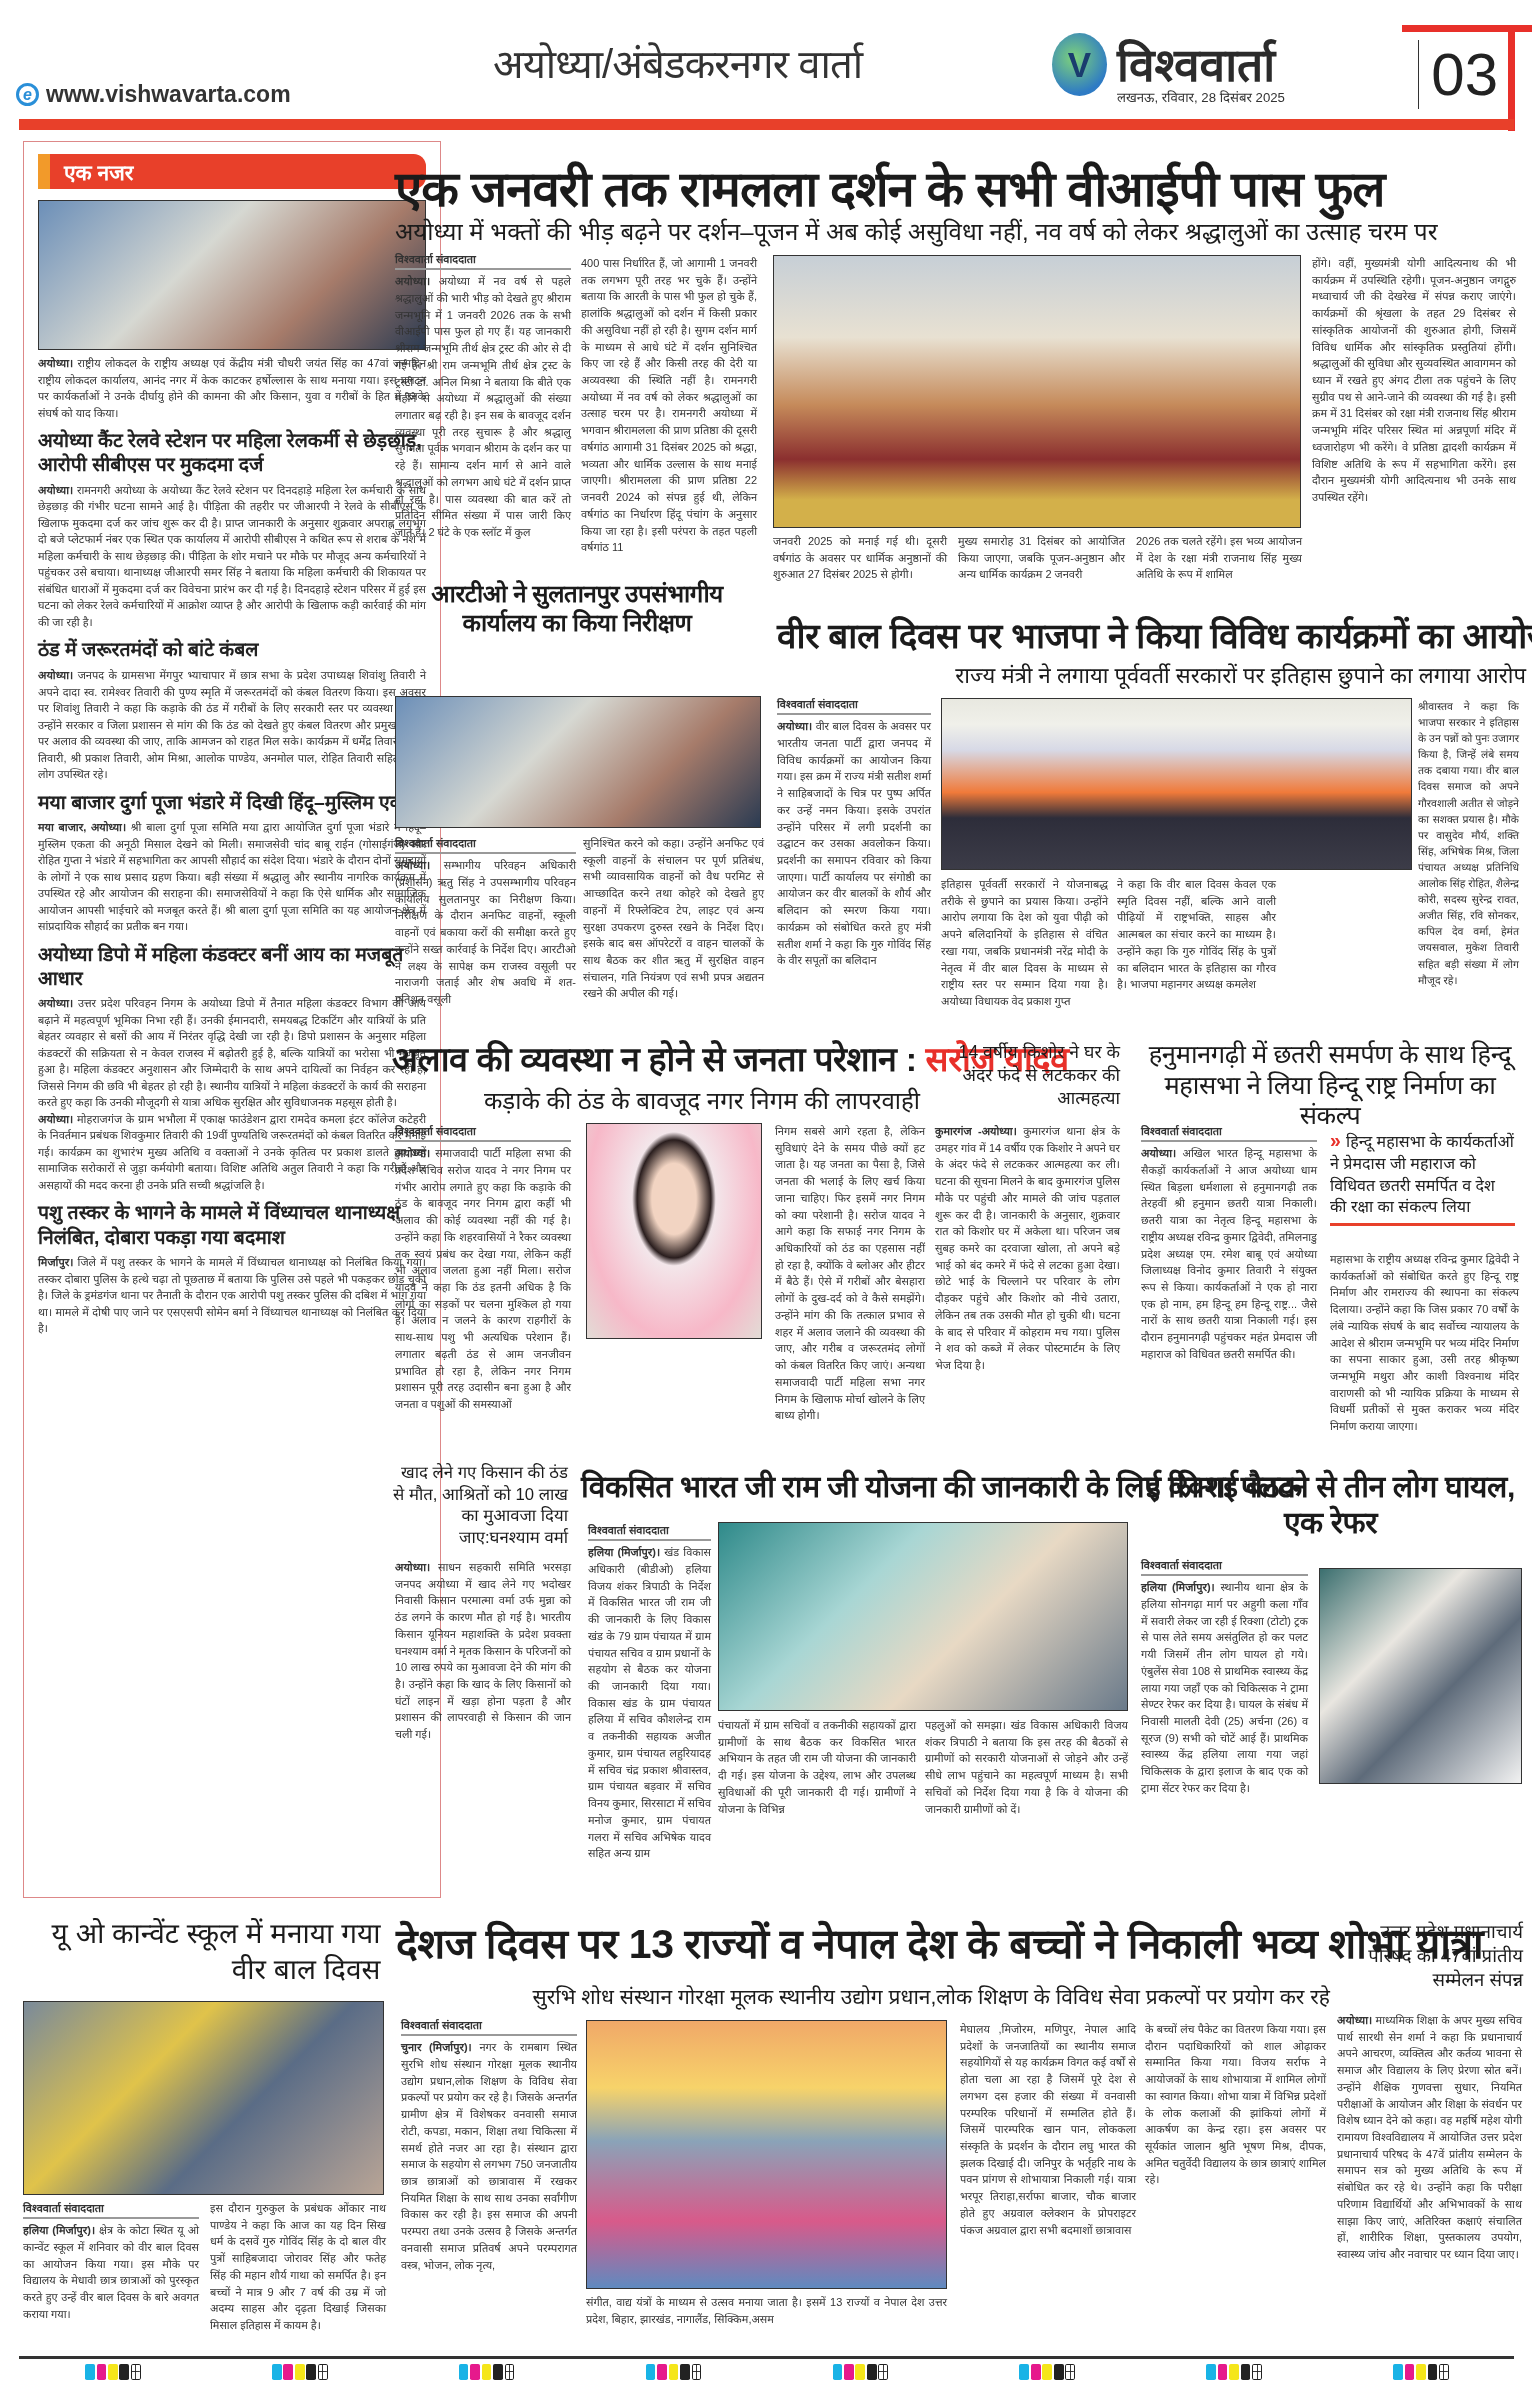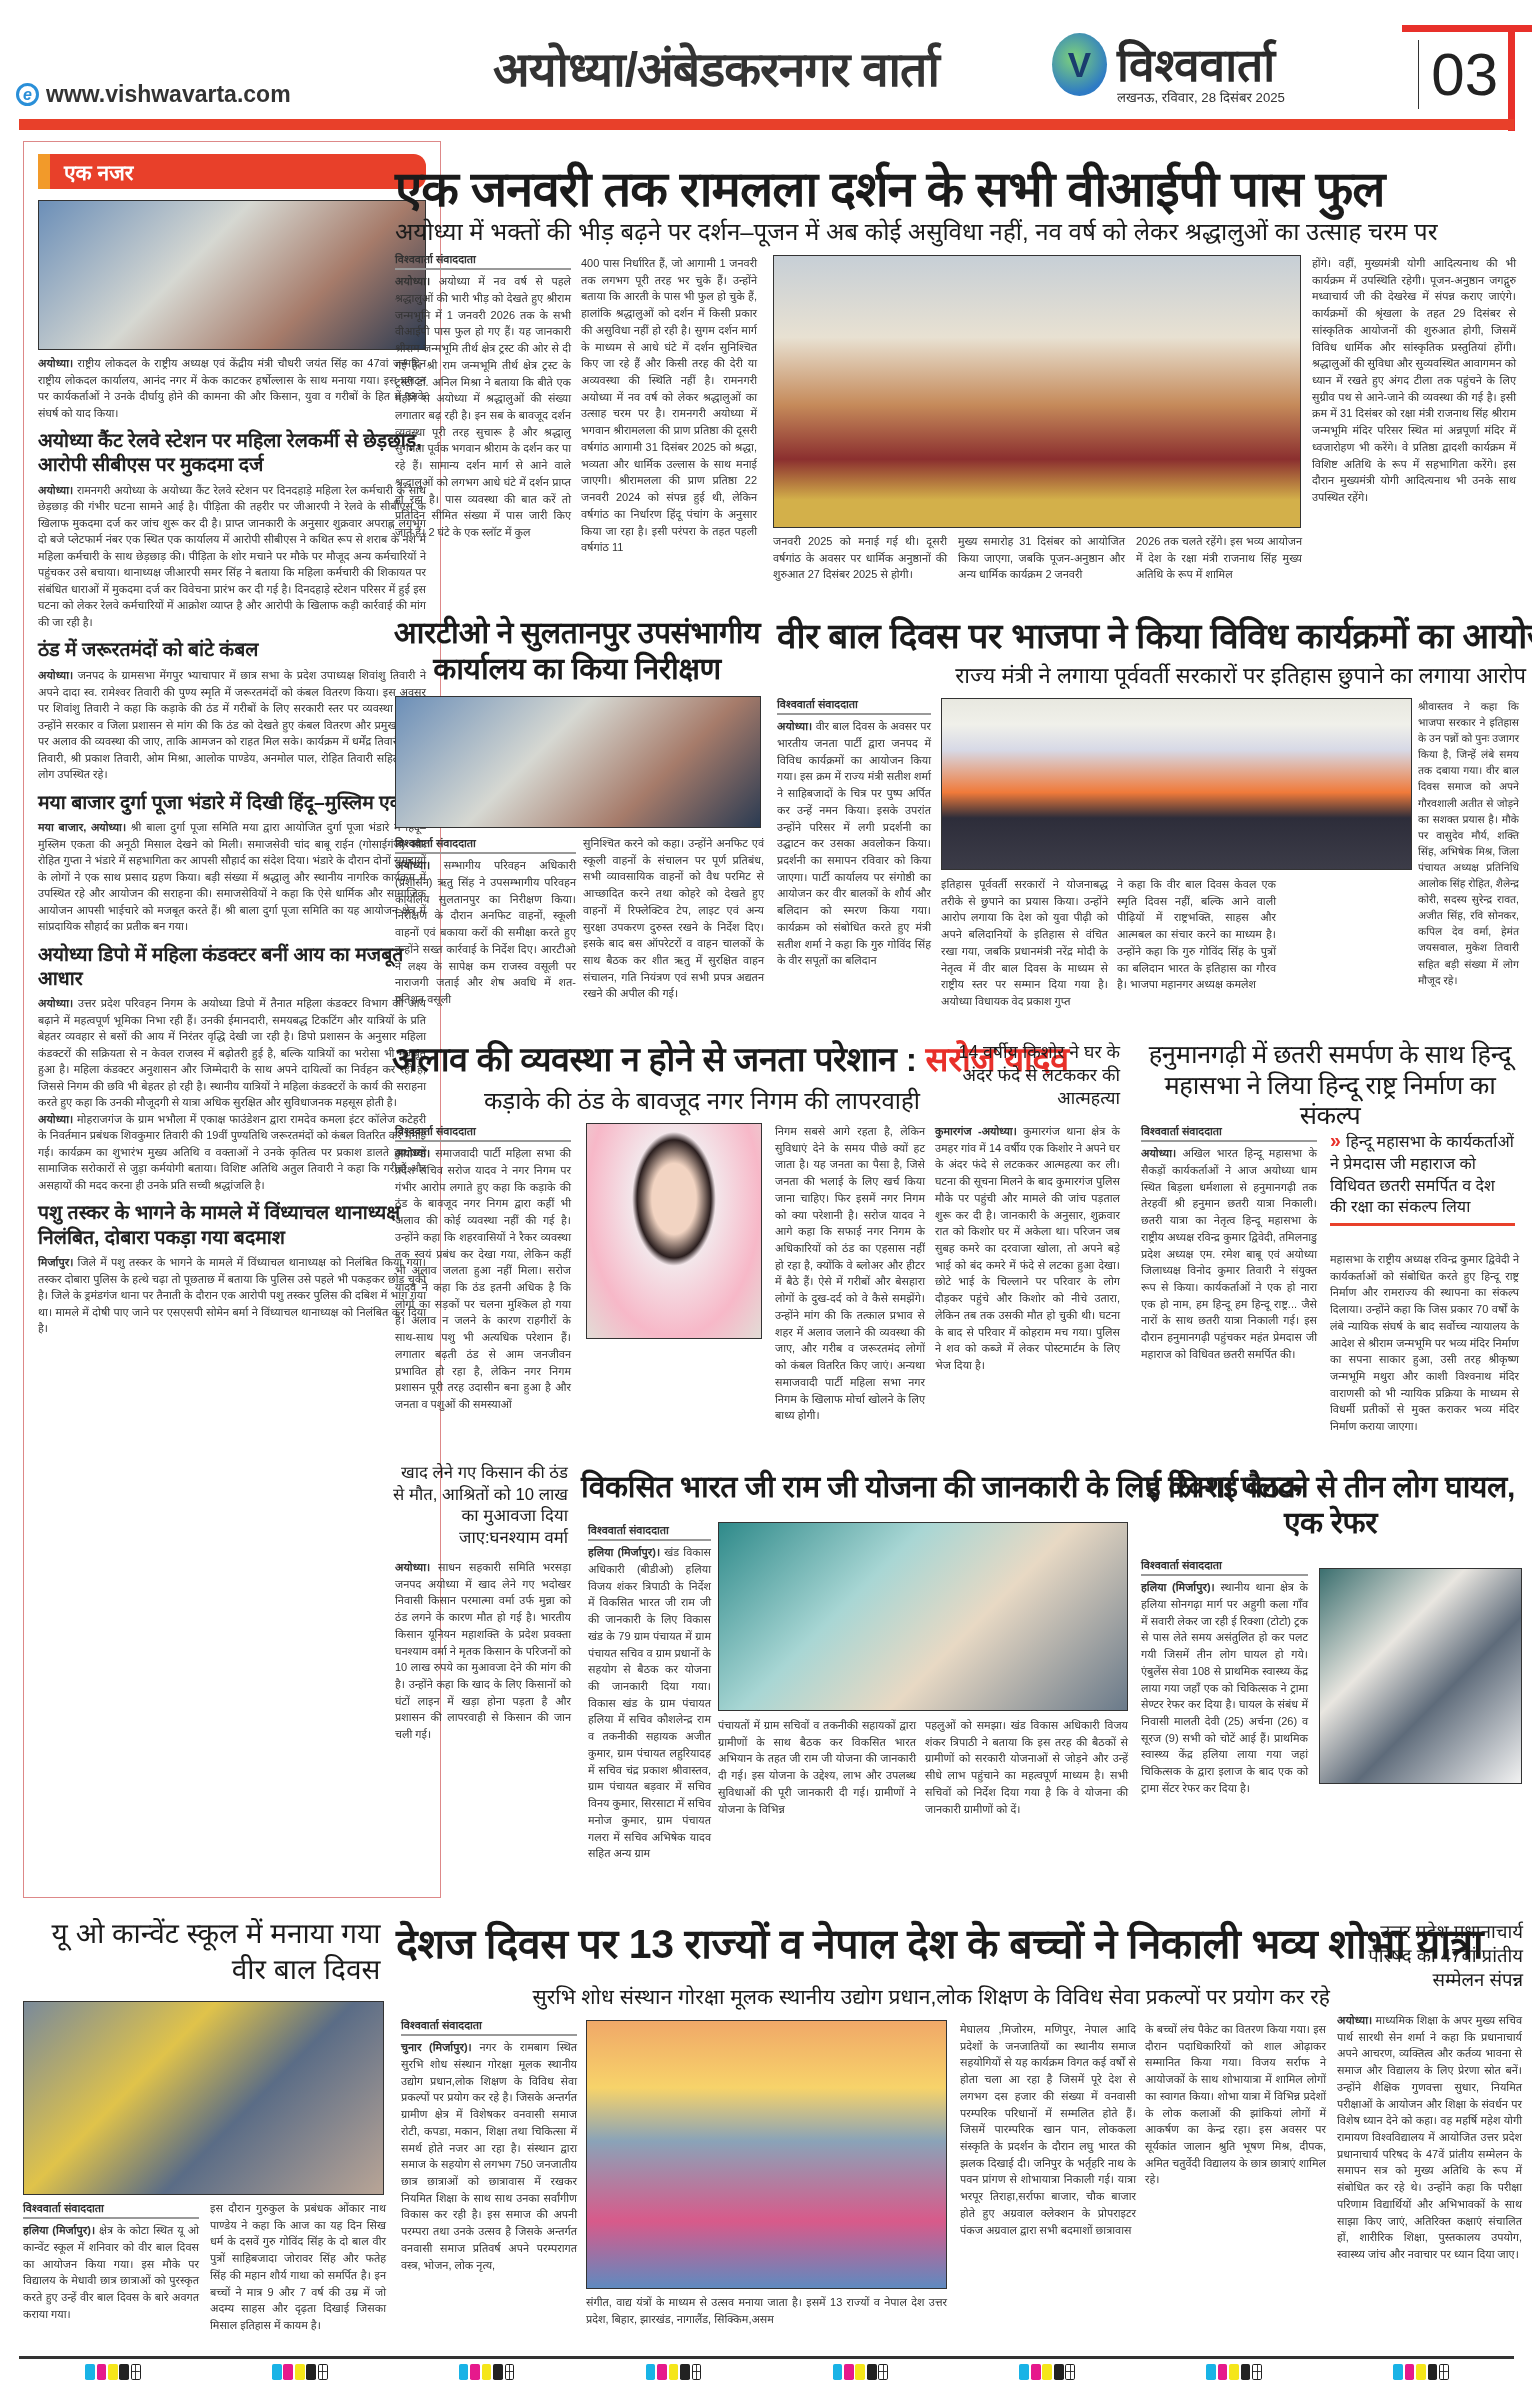--- a/index.html
+++ b/index.html
@@ -1,20 +1,20 @@
 <!DOCTYPE html>
 <html style="font-size:14px"><head>
 <meta charset="utf-8">
 <style>
 *{box-sizing:border-box;margin:0;padding:0}
 body{width:1532px;height:2389px;background:#fff;font-family:"Liberation Sans","DejaVu Sans",sans-serif;color:#222;position:relative;overflow:hidden}
 .abs{position:absolute}
 .hdr-site{left:16px;top:81px;font-size:23px;font-weight:bold;color:#333;display:flex;align-items:center;gap:7px}
 .ie-icon{width:23px;height:23px;border-radius:50%;border:3.5px solid #2a8fd8;color:#2a8fd8;font-size:16px;font-weight:bold;display:flex;align-items:center;justify-content:center;font-style:italic;line-height:1}
-.hdr-section{left:493px;top:35px;font-size:48px;font-weight:bold;color:#333;letter-spacing:-0.9px}
+.hdr-section{left:493px;top:35px;font-size:40px;font-weight:normal;color:#333;letter-spacing:-0.9px}
 .logo-globe{left:1052px;top:33px;width:55px;height:63px;border-radius:50%;background:radial-gradient(circle at 40% 40%,#7fd37a,#2e7bc4 70%);display:flex;align-items:center;justify-content:center;color:#1a3c6e;font-weight:bold;font-size:35px}
 .logo-name{left:1117px;top:32px;font-size:46px;font-weight:bold;color:#2b2b2b}
 .logo-date{left:1117px;top:88px;font-size:13.2px;color:#333}
 .page-no{left:1418px;top:40px;font-size:60px;color:#222;font-weight:normal;border-left:1.8px solid #333;padding-left:12.3px;height:69px;line-height:69px}
 .red-corner{left:1402px;top:25px;width:130px;height:7px;background:#e8302a}
 .red-corner-v{left:1508px;top:25px;width:7px;height:106px;background:#e8302a}
 .red-bar{left:19.4px;top:119px;width:1495px;height:10.6px;background:#e8402a}
 .left-col{left:23px;top:141px;width:418px;height:1757px;border:1.8px solid #d88;padding:12.3px 14px}
 .ek-nazar{background:#e8402a;color:#fff;font-size:21px;font-weight:bold;padding:3.5px 14px;border-left:12.3px solid #f29a2a;border-radius:0 12.3px 12.3px 0;margin-bottom:10.6px}
 .lh{font-size:19.4px;font-weight:bold;line-height:1.25;color:#222;margin:7px 0 5.3px}
@@ -98,21 +98,21 @@
   <div class="byline">विश्ववार्ता संवाददाता</div>
   <div class="col-txt"><b>अयोध्या।</b> <span>अयोध्या में नव वर्ष से पहले श्रद्धालुओं की भारी भीड़ को देखते हुए श्रीराम जन्मभूमि में 1 जनवरी 2026 तक के सभी वीआईपी पास फुल हो गए हैं। यह जानकारी श्रीराम जन्मभूमि तीर्थ क्षेत्र ट्रस्ट की ओर से दी गई है। श्री राम जन्मभूमि तीर्थ क्षेत्र ट्रस्ट के ट्रस्टी डॉ. अनिल मिश्रा ने बताया कि बीते एक महीने से अयोध्या में श्रद्धालुओं की संख्या लगातार बढ़ रही है। इन सब के बावजूद दर्शन व्यवस्था पूरी तरह सुचारू है और श्रद्धालु सुगमता पूर्वक भगवान श्रीराम के दर्शन कर पा रहे हैं। सामान्य दर्शन मार्ग से आने वाले श्रद्धालुओं को लगभग आधे घंटे में दर्शन प्राप्त हो रहा है।  पास व्यवस्था की बात करें तो प्रतिदिन सीमित संख्या में पास जारी किए जाते हैं। 2 घंटे के एक स्लॉट में कुल</span></div>
 </div>
 <div class="abs col-txt" style="left:581px;top:255px;width:176px">400 पास निर्धारित हैं, जो आगामी 1 जनवरी तक लगभग पूरी तरह भर चुके हैं। उन्होंने बताया कि आरती के पास भी फुल हो चुके हैं, हालांकि श्रद्धालुओं को दर्शन में किसी प्रकार की असुविधा नहीं हो रही है। सुगम दर्शन मार्ग के माध्यम से आधे घंटे में दर्शन सुनिश्चित किए जा रहे हैं और किसी तरह की देरी या अव्यवस्था की स्थिति नहीं है। रामनगरी अयोध्या में नव वर्ष को लेकर श्रद्धालुओं का उत्साह चरम पर है।  रामनगरी अयोध्या में भगवान श्रीरामलला की प्राण प्रतिष्ठा की दूसरी वर्षगांठ आगामी 31 दिसंबर 2025 को श्रद्धा, भव्यता और धार्मिक उल्लास के साथ मनाई जाएगी। श्रीरामलला की प्राण प्रतिष्ठा 22 जनवरी 2024 को संपन्न हुई थी, लेकिन वर्षगांठ का निर्धारण हिंदू पंचांग के अनुसार किया जा रहा है। इसी परंपरा के तहत पहली वर्षगांठ 11</div>
 <div class="abs photo crowd" style="left:773px;top:255px;width:528px;height:273px"></div>
 <div class="abs col-txt" style="left:773px;top:533px;width:174px">जनवरी 2025 को मनाई गई थी। दूसरी वर्षगांठ के अवसर पर धार्मिक अनुष्ठानों की शुरुआत 27 दिसंबर 2025 से होगी।</div>
 <div class="abs col-txt" style="left:958px;top:533px;width:167px">मुख्य समारोह 31 दिसंबर को आयोजित किया जाएगा, जबकि पूजन-अनुष्ठान और अन्य धार्मिक कार्यक्रम 2 जनवरी</div>
 <div class="abs col-txt" style="left:1136px;top:533px;width:166px">2026 तक चलते रहेंगे। इस भव्य आयोजन में देश के रक्षा मंत्री राजनाथ सिंह मुख्य अतिथि के रूप में शामिल</div>
 <div class="abs col-txt" style="left:1312px;top:255px;width:204px">होंगे। वहीं, मुख्यमंत्री योगी आदित्यनाथ की भी कार्यक्रम में उपस्थिति रहेगी। पूजन-अनुष्ठान जगद्गुरु मध्वाचार्य जी की देखरेख में संपन्न कराए जाएंगे। कार्यक्रमों की श्रृंखला के तहत 29 दिसंबर से सांस्कृतिक आयोजनों की शुरुआत होगी, जिसमें विविध धार्मिक और सांस्कृतिक प्रस्तुतियां होंगी। श्रद्धालुओं की सुविधा और सुव्यवस्थित आवागमन को ध्यान में रखते हुए अंगद टीला तक पहुंचने के लिए सुग्रीव पथ से आने-जाने की व्यवस्था की गई है।  इसी क्रम में 31 दिसंबर को रक्षा मंत्री राजनाथ सिंह श्रीराम जन्मभूमि मंदिर परिसर स्थित मां अन्नपूर्णा मंदिर में ध्वजारोहण भी करेंगे। वे प्रतिष्ठा द्वादशी कार्यक्रम में विशिष्ट अतिथि के रूप में सहभागिता करेंगे। इस दौरान मुख्यमंत्री योगी आदित्यनाथ भी उनके साथ उपस्थित रहेंगे।</div>
 
-<div class="abs h2" style="left:392px;top:615px;width:370px;font-size:30px">आरटीओ ने सुलतानपुर उपसंभागीय कार्यालय का किया निरीक्षण</div>
+<div class="abs h2" style="left:392px;top:580px;width:370px;font-size:24px">आरटीओ ने सुलतानपुर उपसंभागीय कार्यालय का किया निरीक्षण</div>
 <div class="abs photo blue" style="left:395px;top:696px;width:366px;height:132px"></div>
 <div class="abs" style="left:395px;top:835px;width:181px">
   <div class="byline">विश्ववार्ता संवाददाता</div>
   <div class="col-txt"><b>अयोध्या।</b> <span>सम्भागीय परिवहन अधिकारी (प्रशासन) ऋतु सिंह ने उपसम्भागीय परिवहन कार्यालय सुलतानपुर का निरीक्षण किया। निरीक्षण के दौरान अनफिट वाहनों, स्कूली वाहनों एवं बकाया करों की समीक्षा करते हुए उन्होंने सख्त कार्रवाई के निर्देश दिए।  आरटीओ ने लक्ष्य के सापेक्ष कम राजस्व वसूली पर नाराजगी जताई और शेष अवधि में शत-प्रतिशत वसूली</span></div>
 </div>
 <div class="abs col-txt" style="left:583px;top:835px;width:181px">सुनिश्चित करने को कहा। उन्होंने अनफिट एवं स्कूली वाहनों के संचालन पर पूर्ण प्रतिबंध, सभी व्यावसायिक वाहनों को वैध परमिट से आच्छादित करने तथा कोहरे को देखते हुए वाहनों में रिफ्लेक्टिव टेप, लाइट एवं अन्य सुरक्षा उपकरण दुरुस्त रखने के निर्देश दिए।इसके बाद बस ऑपरेटरों व वाहन चालकों के साथ बैठक कर शीत ऋतु में सुरक्षित वाहन संचालन, गति नियंत्रण एवं सभी प्रपत्र अद्यतन रखने की अपील की गई।</div>
 
 <div class="abs h2" style="left:777px;top:615px;width:749px;font-size:35px;white-space:nowrap">वीर बाल दिवस पर भाजपा ने किया विविध कार्यक्रमों का आयोजन</div>
 <div class="abs h3" style="left:777px;top:662px;width:749px;font-size:22px">राज्य मंत्री ने लगाया पूर्ववर्ती सरकारों पर इतिहास छुपाने का लगाया आरोप</div>
 <div class="abs" style="left:777px;top:696px;width:154px">

